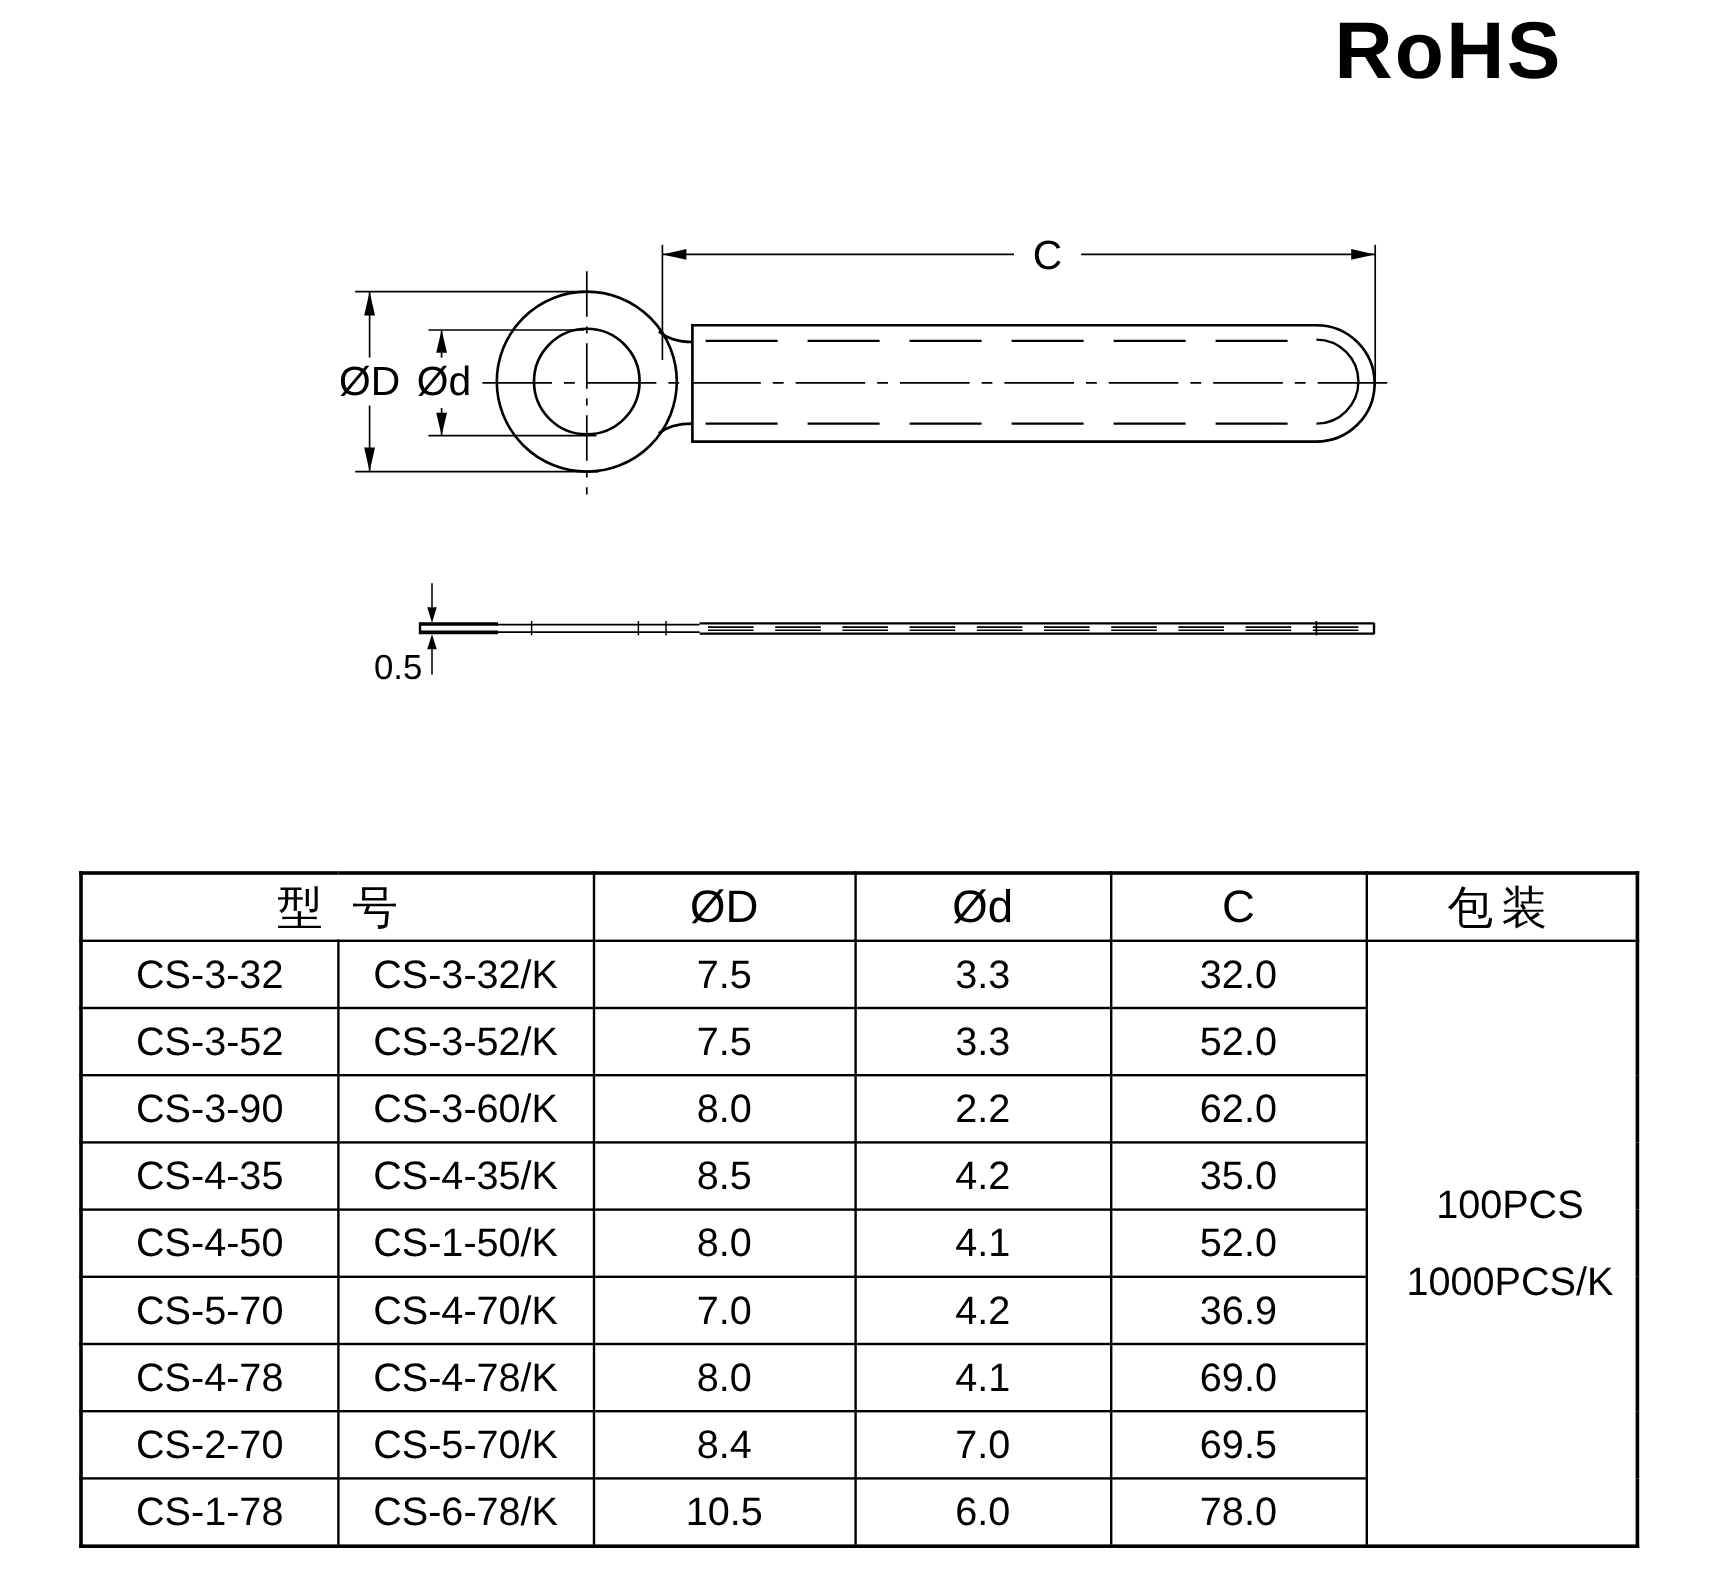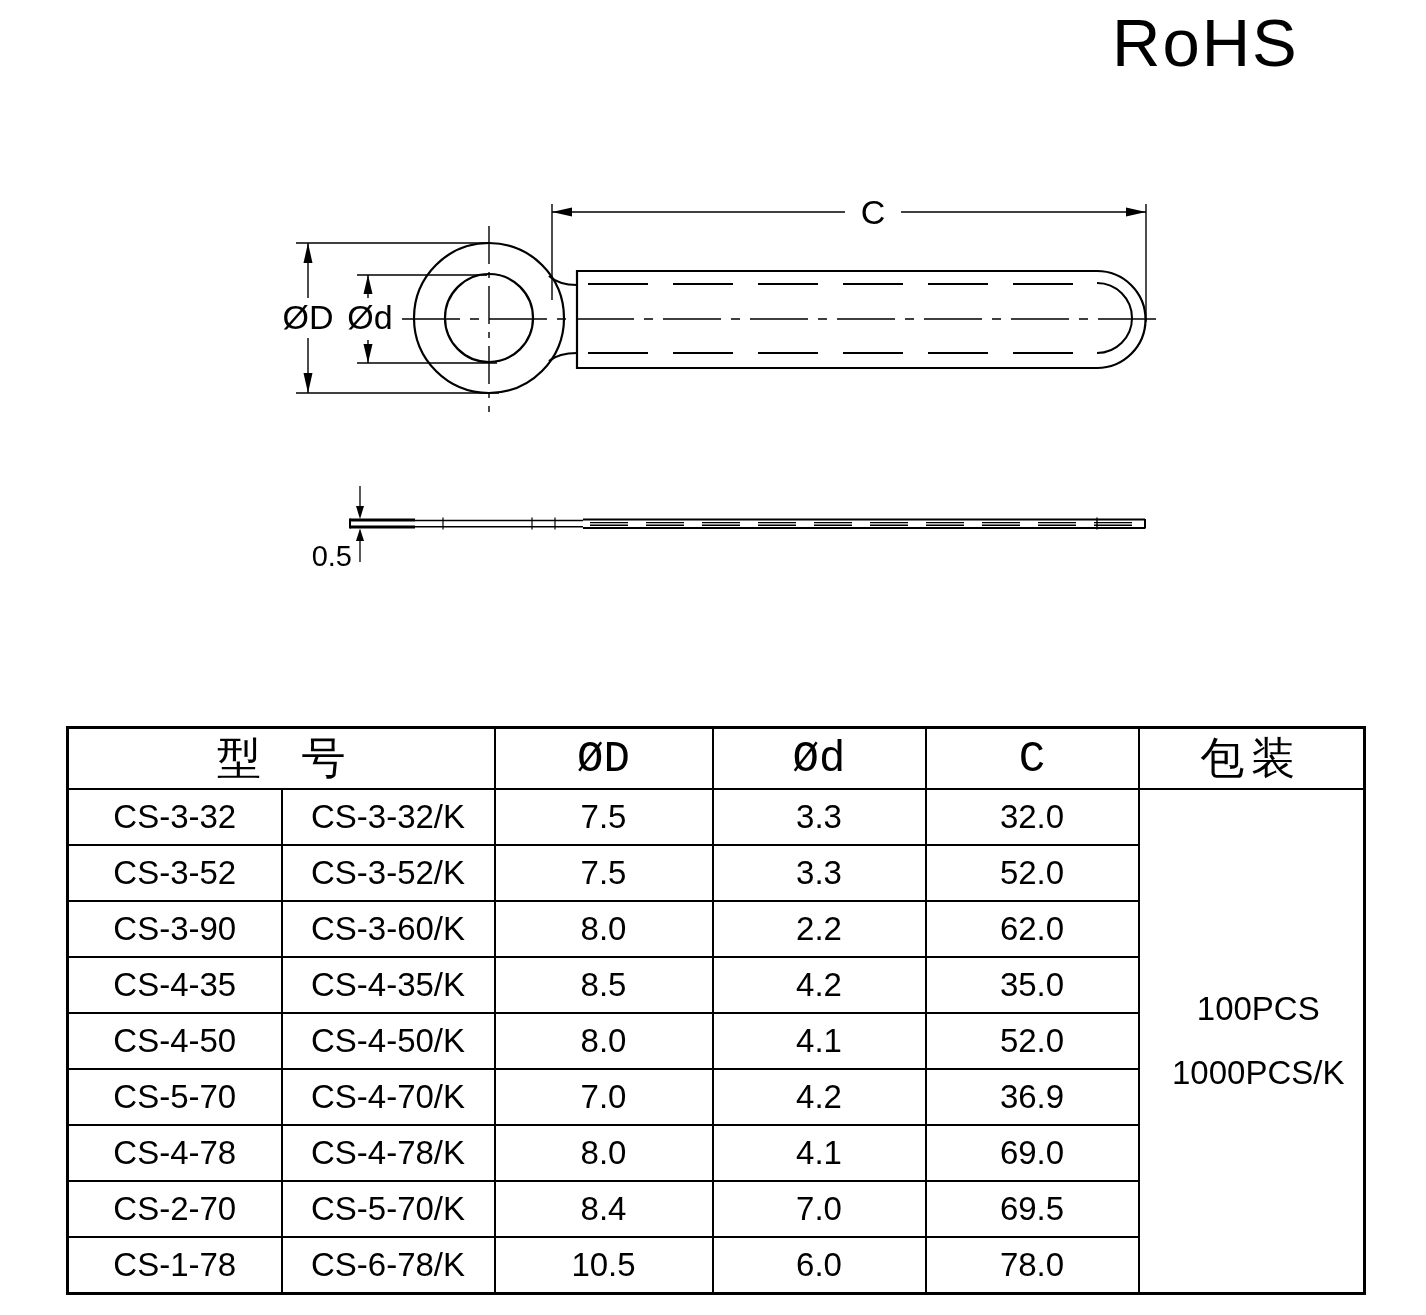--- a/index.html
+++ b/index.html
@@ -15,21 +15,21 @@
     font-family: "Liberation Sans", sans-serif;
     color: #000000;
     overflow: hidden;
   }
   #rohs {
     position: absolute;
     left: 1112px;
     top: 4px;
     font-size: 67px;
     letter-spacing: 2px;
-    font-weight: 400;
+    font-weight: 700;
     color: #000000;
     white-space: nowrap;
   }
   #drawing-svg {
     position: absolute;
     left: 0;
     top: 0;
   }
   #drawing-svg text {
     font-family: "Liberation Sans", sans-serif;
@@ -53,22 +53,21 @@
     border: 2px solid #000000;
     text-align: center;
     vertical-align: middle;
     padding: 0;
     overflow: hidden;
     white-space: nowrap;
     font-weight: 400;
   }
   #spec-table th {
     height: 54px;
-    font-size: 44px;
-    font-family: Liberation Mono, monospace;
+    font-size: 38px;
   }
   #spec-table td {
     height: 54px;
     font-size: 33px;
   }
   th.model-header { word-spacing: 14px; }
   th.pack-header  { letter-spacing: 7px; }
   td.packaging-cell {
     text-align: left;
     vertical-align: middle;
@@ -207,21 +206,21 @@
       </tr>
       <tr>
         <td>CS-4-35</td>
         <td>CS-4-35/K</td>
         <td>8.5</td>
         <td>4.2</td>
         <td>35.0</td>
       </tr>
       <tr>
         <td>CS-4-50</td>
-        <td>CS-4-50/K</td>
+        <td>CS-1-50/K</td>
         <td>8.0</td>
         <td>4.1</td>
         <td>52.0</td>
       </tr>
       <tr>
         <td>CS-5-70</td>
         <td>CS-4-70/K</td>
         <td>7.0</td>
         <td>4.2</td>
         <td>36.9</td>

